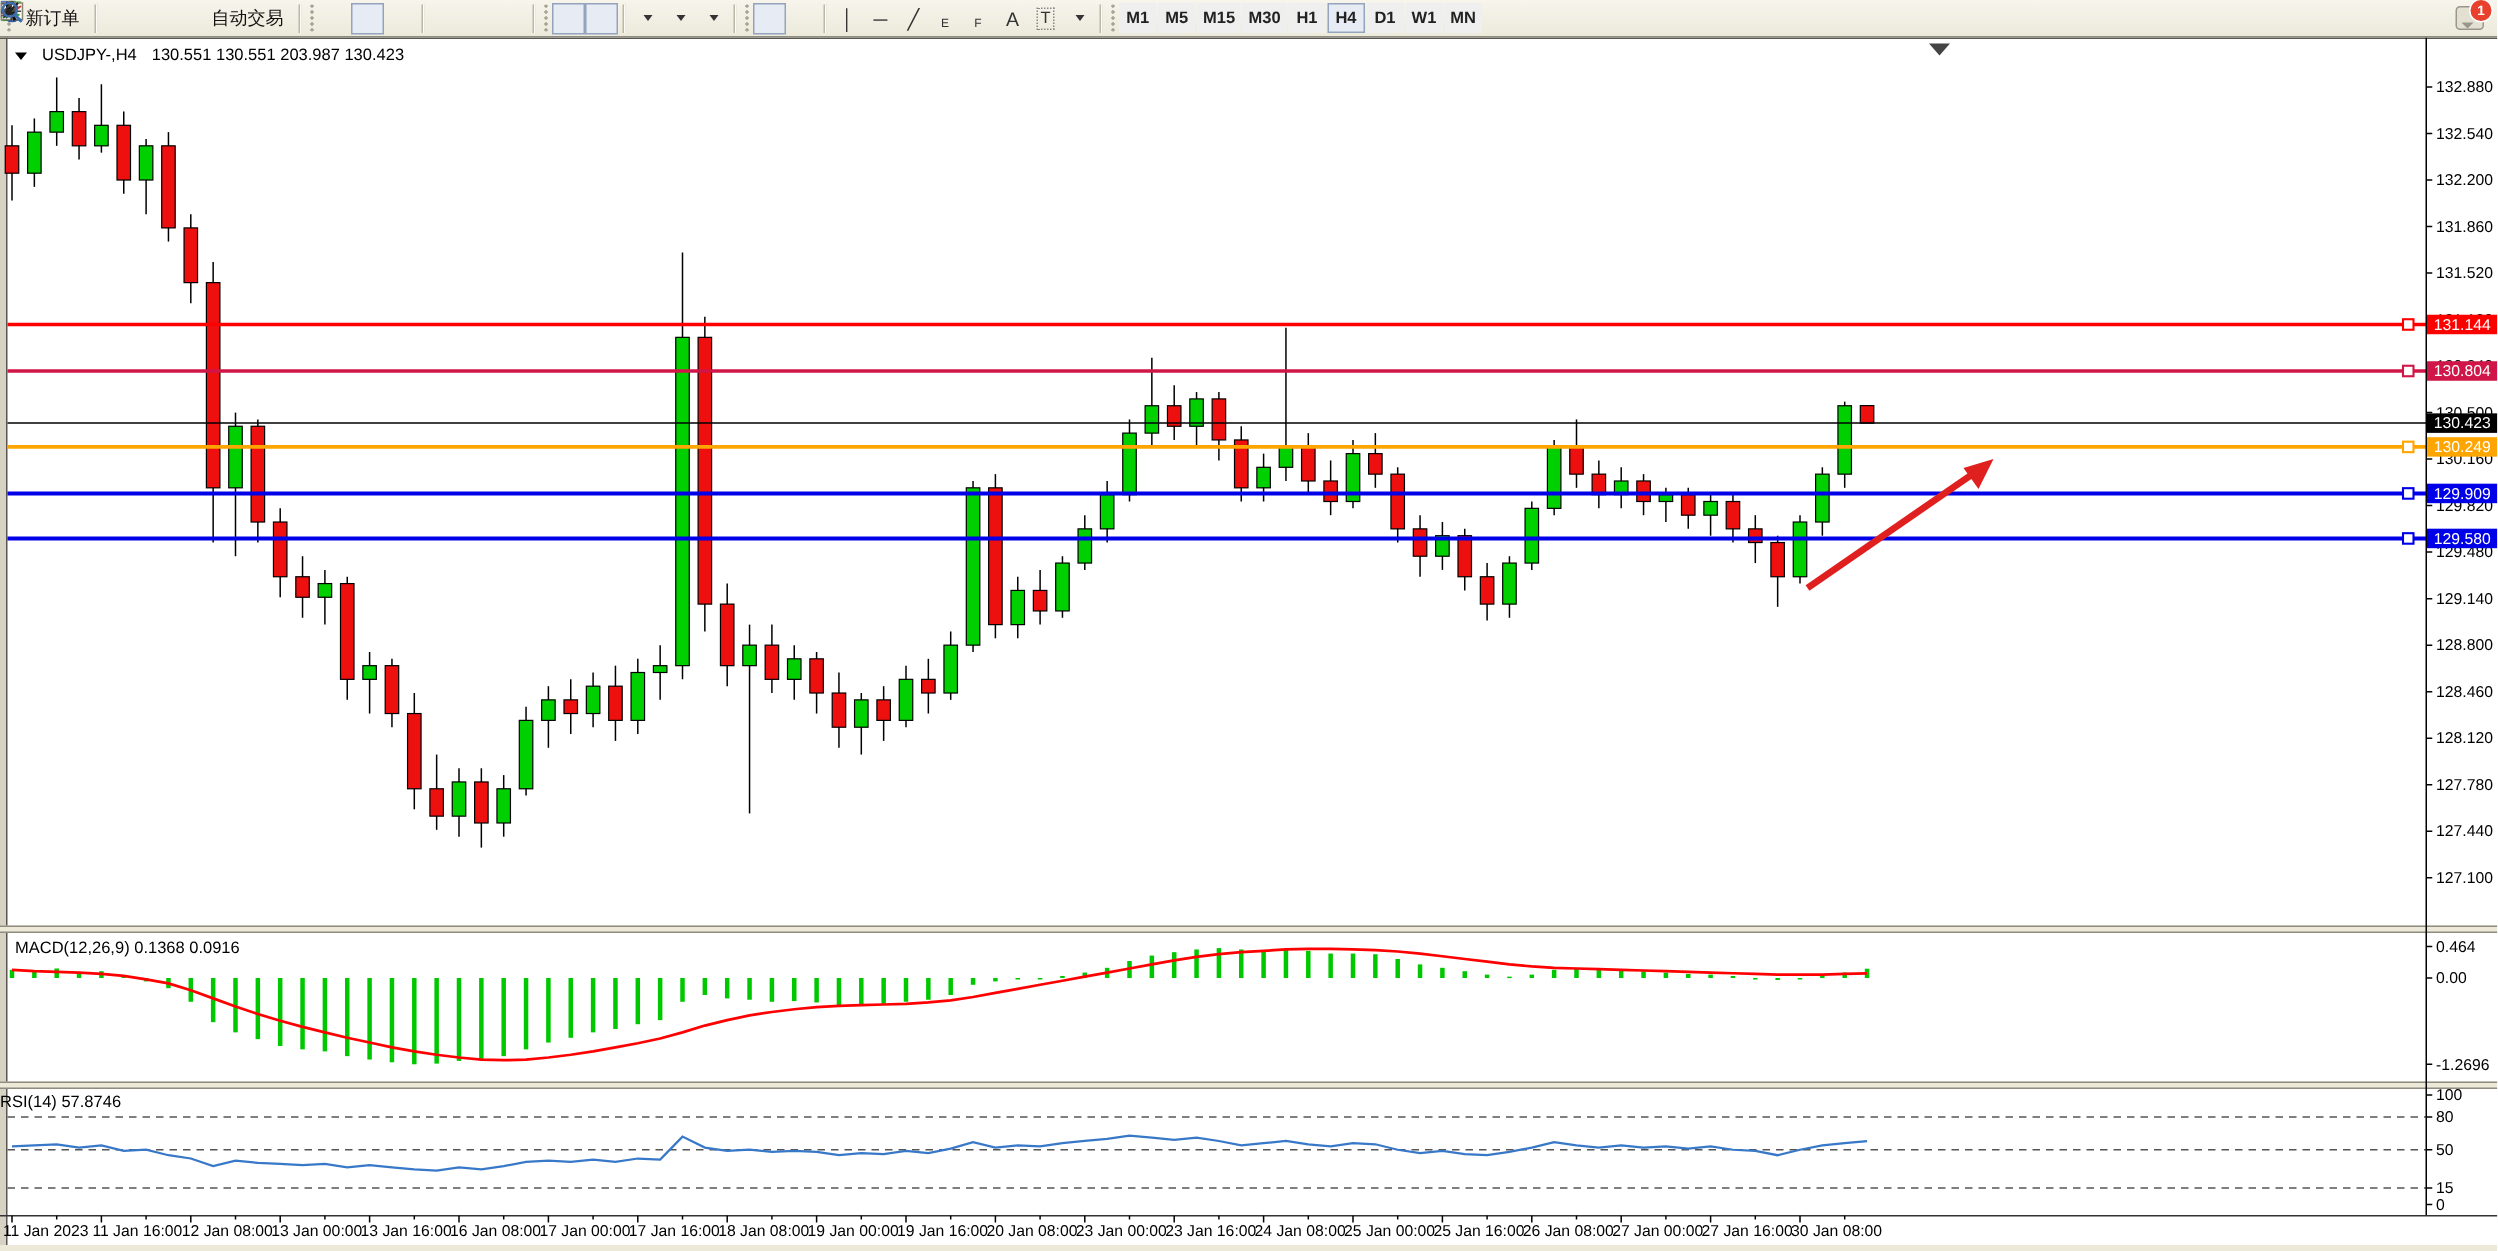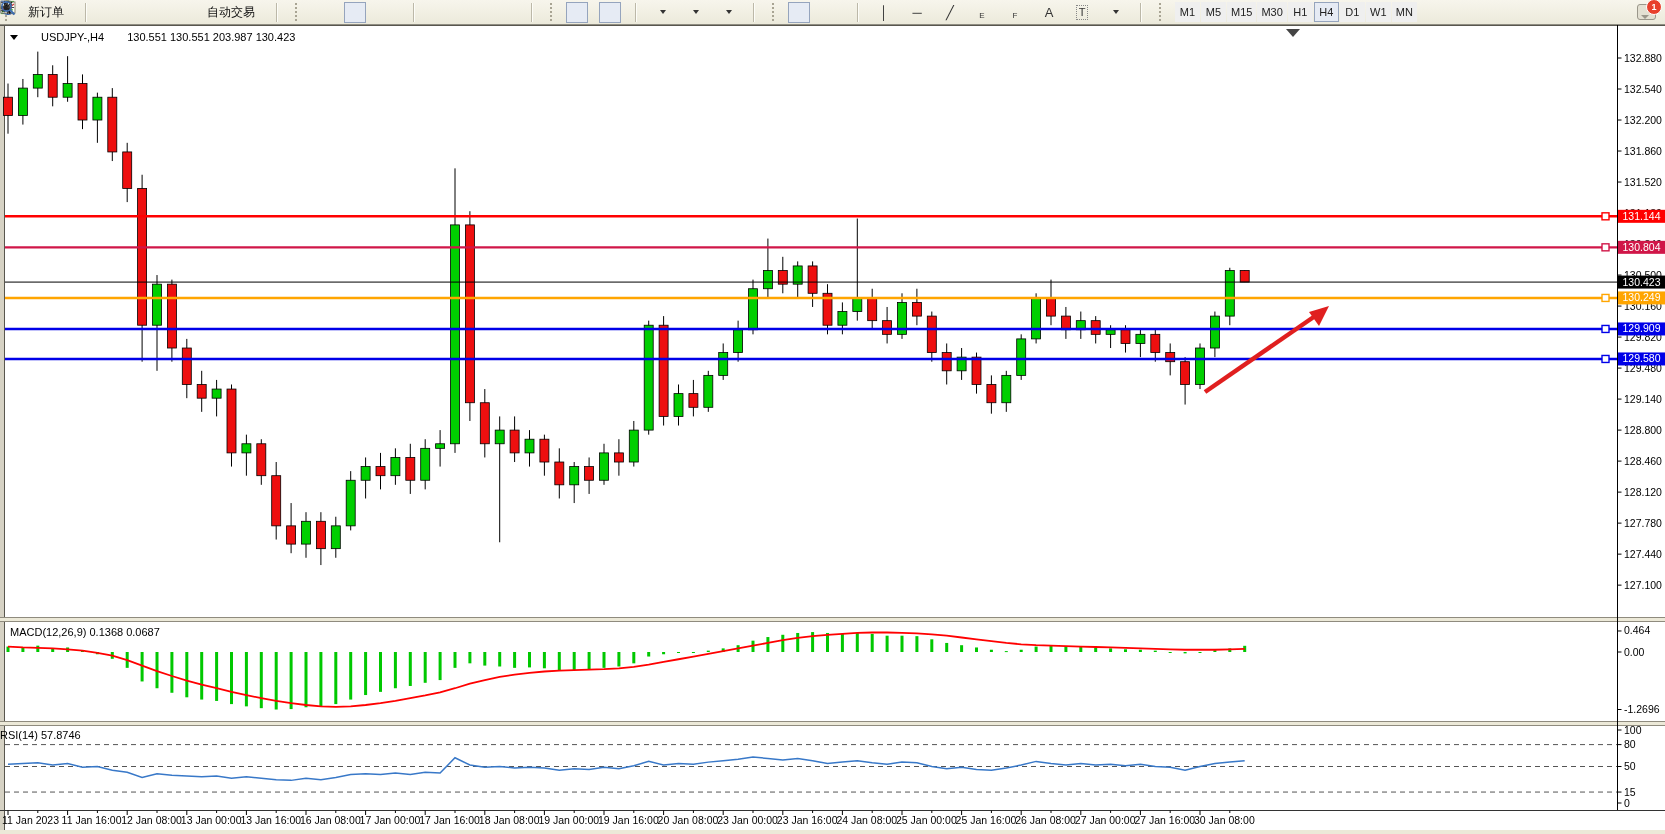--- a/index.html
+++ b/index.html
@@ -1,47 +1,47 @@
 <!DOCTYPE html>
 <html><head>
 <meta charset="utf-8">
 <style>
   html,body{margin:0;padding:0;background:#fff;}
   .app{position:relative;width:1665px;height:834px;overflow:hidden;
        font-family:"Liberation Sans",sans-serif;background:#fff;}
   
   .toolbar{position:absolute;left:0;top:0;width:1665px;height:25px;z-index:5;
            background:linear-gradient(#f7f5ec,#eceadb);display:flex;align-items:center;
-           padding:0 6px 0 2px;box-sizing:border-box;border-bottom:1px solid #8f8d82;gap:11px;}
+           padding:0 6px 0 2px;box-sizing:border-box;border-bottom:1px solid #8f8d82;}
   .tb{height:21px;min-width:22px;display:flex;align-items:center;justify-content:center;
       border:1px solid transparent;background:transparent;padding:0 2px;box-sizing:border-box;
       font-family:"Liberation Sans",sans-serif;font-size:12px;color:#111;gap:3px;cursor:default;}
   .tb.active{border:1px solid #95a4bd;background:#e6ebf4;}
   .tb-text{padding:0 6px;}
   .sep{width:1px;height:19px;background:#bcb8a8;border-right:1px solid #fdfdf8;margin:0 3px;flex:0 0 auto;}
   .grip{width:4px;height:18px;margin:0 2px;flex:0 0 auto;
         background-image:radial-gradient(circle,#a8a493 1px,transparent 1.2px);
         background-size:4px 4px;background-position:center;}
   .caret{width:0;height:0;border-left:3.5px solid transparent;border-right:3.5px solid transparent;
          border-top:4px solid #333;margin-left:2px;}
   .tf-box{display:flex;align-items:center;gap:1px;}
   .tf{height:20px;min-width:25px;padding:0 3px;display:flex;align-items:center;justify-content:center;
-      font-size:11px;color:#222;border:1px solid transparent;box-sizing:border-box;}
+      font-size:11px;color:#222;border:1px solid transparent;box-sizing:border-box;font-weight:bold;}
   .tf.active{border:1px solid #95a4bd;background:#e6ebf4;}
   .tb-right{margin-left:auto;display:flex;align-items:center;gap:8px;}
   .glyph{font-size:13px;line-height:13px;color:#333;}
   .sub{font-size:8px;margin-left:-2px;margin-top:6px;color:#333;}
   .bubble{position:relative;width:17px;height:14px;background:#e3e0d2;border:1px solid #9a968a;border-radius:3px;}
   .bubble:after{content:"";position:absolute;left:3px;bottom:-4px;border:4px solid transparent;border-top-color:#9a968a;}
   .badge{position:absolute;top:-6px;right:-7px;width:14px;height:14px;border-radius:50%;
          background:#e8402c;border:1px solid #fff;color:#fff;font-size:9px;font-weight:bold;
          text-align:center;line-height:14px;}
   
   .overlay{position:absolute;z-index:6;color:#000;white-space:pre;}
-  .chart-title{left:10px;top:31px;font-size:11px;display:flex;align-items:center;gap:23px;}
+  .chart-title{left:10px;top:31px;font-size:11px;display:flex;align-items:center;gap:10px;}
   .tri-down{width:0;height:0;border-left:4px solid transparent;border-right:4px solid transparent;
             border-top:5px solid #000;display:inline-block;}
   .ind-label{font-size:11px;}
   svg{position:absolute;left:0;top:0;z-index:1;}
   .statusstrip{position:absolute;left:0;bottom:0;width:1665px;height:4px;background:#ece9d8;z-index:4;}
 </style>
 </head>
 <body>
 
 <div class="app">
@@ -692,17 +692,17 @@
       <line x1="1200" y1="810.5" x2="1200" y2="815" stroke="#000"></line>
       <line x1="1229.8" y1="810.5" x2="1229.8" y2="813" stroke="#000"></line>
       <text x="1194" y="824" font-family="Liberation Sans, sans-serif" font-size="10.5" fill="#000">30 Jan 08:00</text>
     </svg>
 
   <div class="overlay chart-title">
     <span class="tri-down"></span>
     <span>USDJPY-,H4</span>
     <span>130.551 130.551 203.987 130.423</span>
   </div>
-  <div class="overlay ind-label" style="left:10px;top:626px;">MACD(12,26,9) 0.1368 0.0687</div>
+  <div class="overlay ind-label" style="left:10px;top:626px;">MACD(12,26,9) 0.1368 0.0916</div>
   <div class="overlay ind-label" style="left:0;top:729px;">RSI(14) 57.8746</div>
 
   <div class="statusstrip"></div>
 </div>
 
 </body></html>

